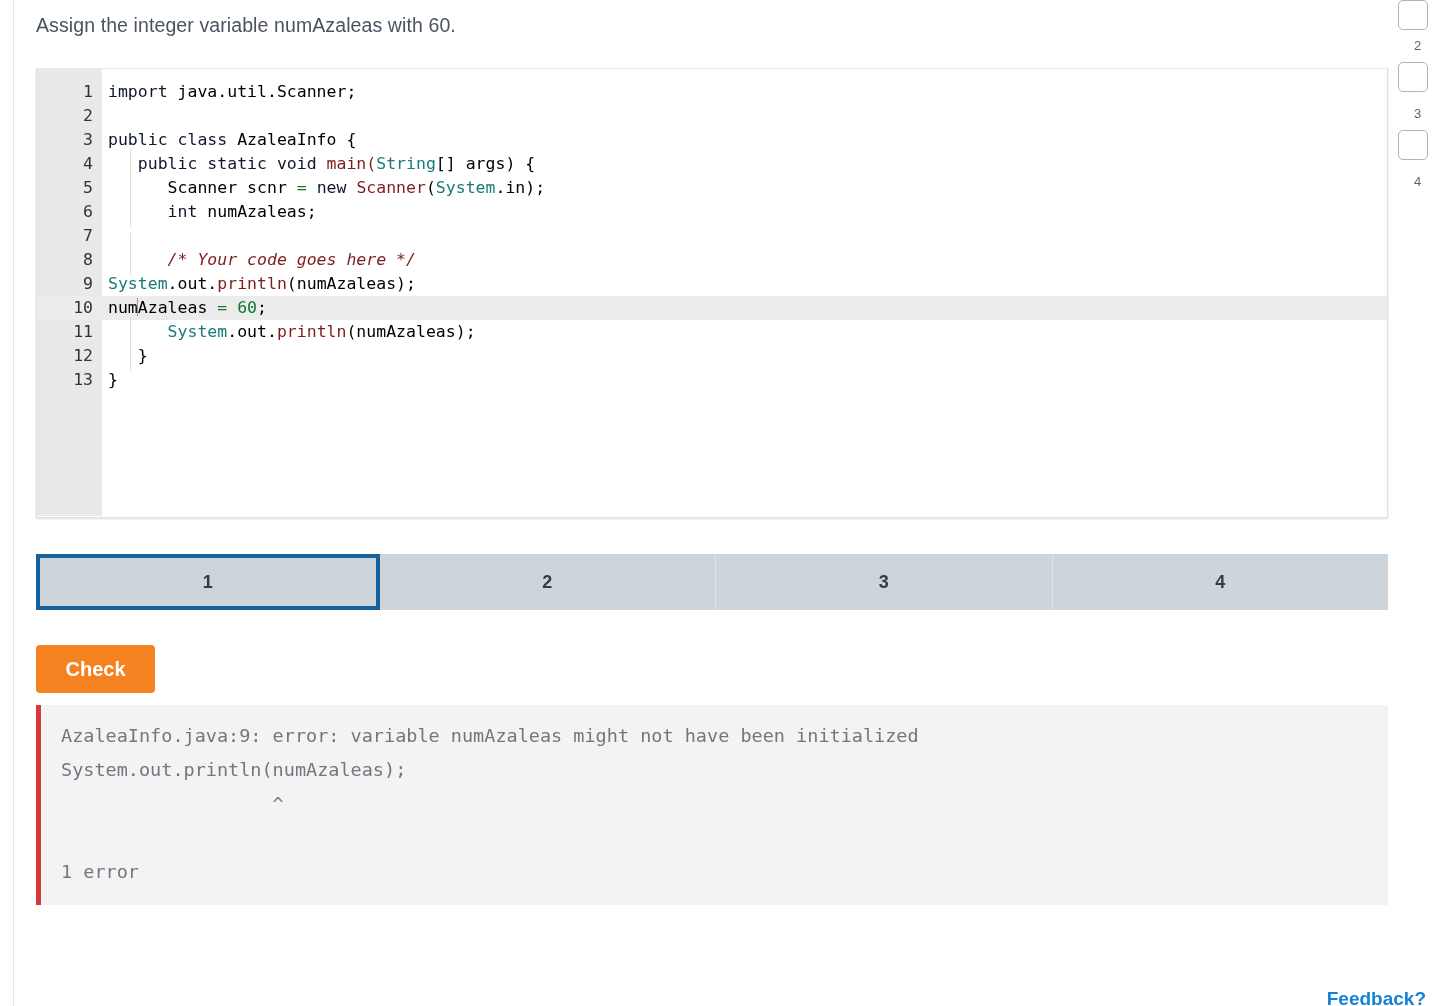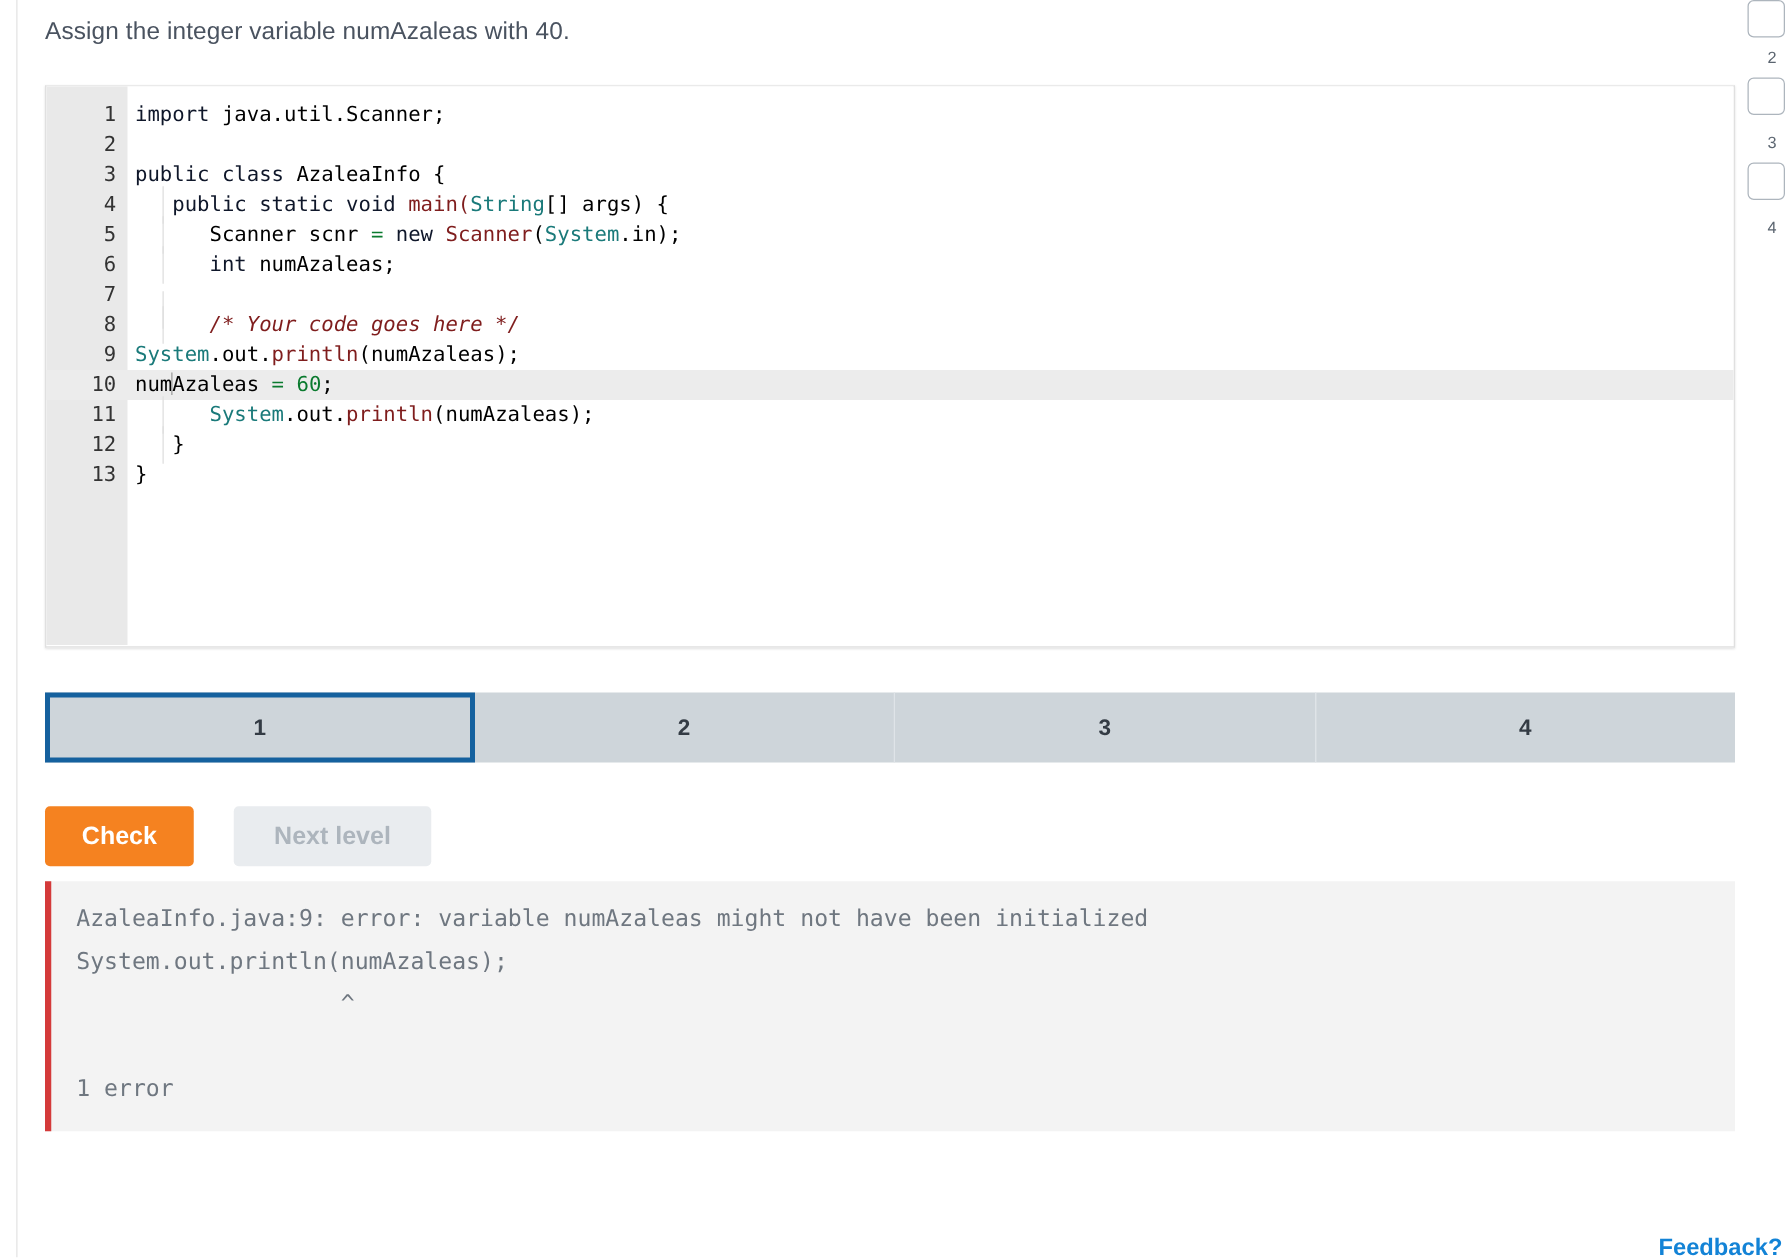--- a/index.html
+++ b/index.html
@@ -144,21 +144,21 @@
   .tab.active {
     background: #ced5da;
     border: 4px solid #15619e;
     border-right: 4px solid #15619e;
   }
 
   
   .btn-row {
     display: flex;
     align-items: flex-end;
-    gap: 32px;
+    gap: 46px;
     margin-top: 35px;
   }
   .btn {
     border: none;
     border-radius: 4px;
     font-family: "Liberation Sans", sans-serif;
     font-size: 20px;
     font-weight: bold;
     cursor: pointer;
   }
@@ -246,38 +246,37 @@
 </style>
 </head>
 <body>
 
 <div id="page">
 
   <div class="left-rule"></div>
 
   <div class="content">
 
-    <div class="prompt-line">Assign the integer variable numAzaleas with 40.</div>
+    <div class="prompt-line">Assign the integer variable numAzaleas with 60.</div>
 
 
     <div class="editor">
       <div class="gutter"></div>
       <div class="code-area" id="code-area"><div class="cline"><span class="lnum">1</span><span class="ctext"><span class="k">import </span><span>java.util.Scanner;</span></span></div><div class="cline"><span class="lnum">2</span><span class="ctext"></span></div><div class="cline"><span class="lnum">3</span><span class="ctext"><span class="k">public class </span><span>AzaleaInfo {</span></span></div><div class="cline guide"><span class="lnum">4</span><span class="ctext"><span>   </span><span class="k">public static void </span><span class="m">main(</span><span class="t">String</span><span>[] args) {</span></span></div><div class="cline guide"><span class="lnum">5</span><span class="ctext"><span>      Scanner scnr </span><span class="op">=</span><span> </span><span class="k">new </span><span class="m">Scanner</span><span>(</span><span class="t">System</span><span>.in);</span></span></div><div class="cline guide"><span class="lnum">6</span><span class="ctext"><span>      </span><span class="k">int</span><span> numAzaleas;</span></span></div><div class="cline guide"><span class="lnum">7</span><span class="ctext"></span></div><div class="cline guide"><span class="lnum">8</span><span class="ctext"><span>      </span><span class="cm">/* Your code goes here */</span></span></div><div class="cline"><span class="lnum">9</span><span class="ctext"><span class="t">System</span><span>.out.</span><span class="m">println</span><span>(numAzaleas);</span></span></div><div class="cline active"><span class="lnum">10</span><span class="ctext"><span>num</span><span class="caret-bar"></span><span>Azaleas </span><span class="op">=</span><span> </span><span class="n">60</span><span>;</span></span></div><div class="cline guide"><span class="lnum">11</span><span class="ctext"><span>      </span><span class="t">System</span><span>.out.</span><span class="m">println</span><span>(numAzaleas);</span></span></div><div class="cline guide"><span class="lnum">12</span><span class="ctext"><span>   }</span></span></div><div class="cline"><span class="lnum">13</span><span class="ctext"><span>}</span></span></div></div>
     </div>
 
     <div class="tabs" id="level-tabs">
         <div class="tab active">1</div>
         <div class="tab">2</div>
         <div class="tab">3</div>
         <div class="tab">4</div>
       </div>
 
     <div class="btn-row">
       <button class="btn btn-check">Check</button>
-      <button class="btn btn-next">Next level</button>
     </div>
 
 
     <div class="error-box" id="error-box">AzaleaInfo.java:9: error: variable numAzaleas might not have been initialized
 System.out.println(numAzaleas);
                    ^
 
 1 error</div>
 
   </div>

